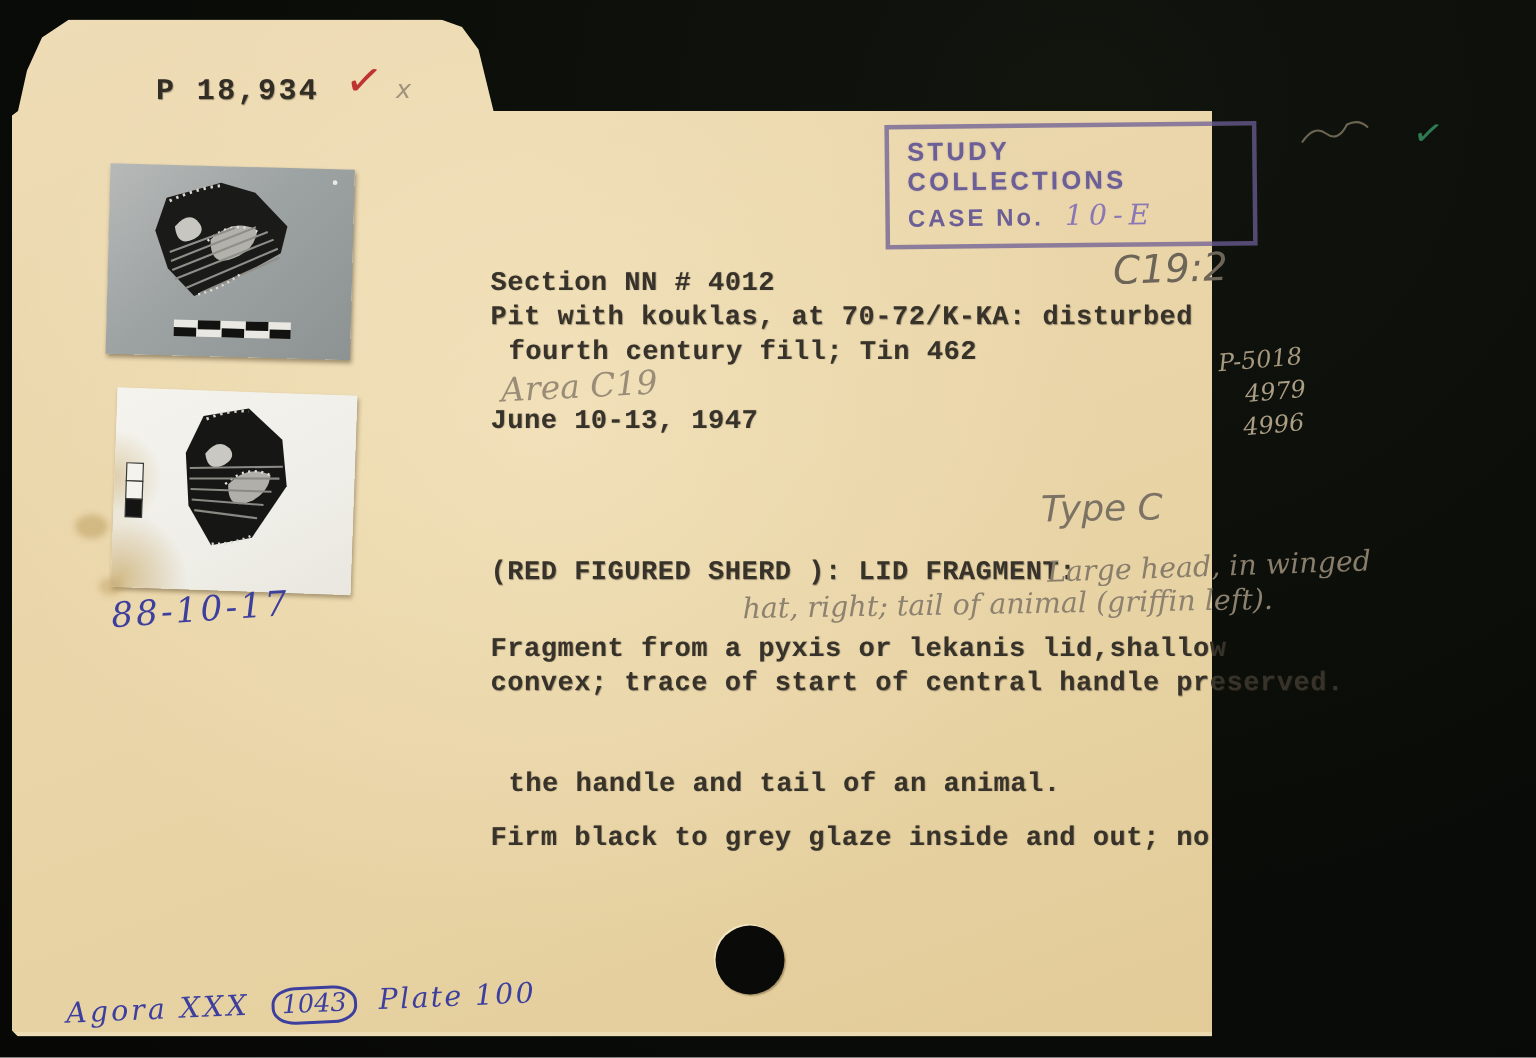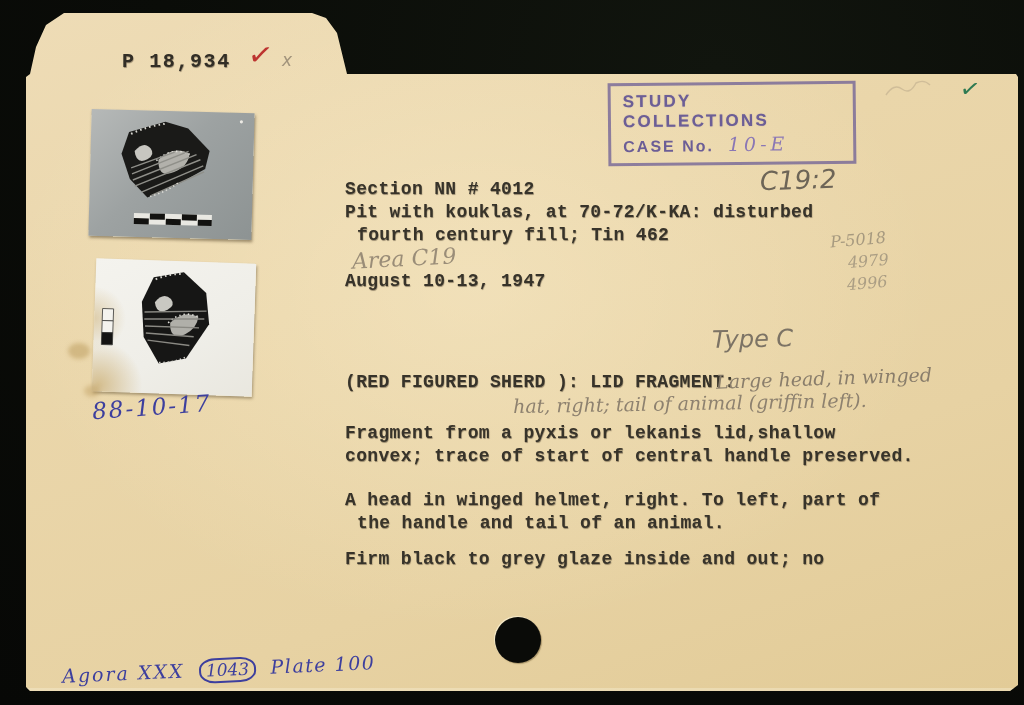--- a/index.html
+++ b/index.html
@@ -3,21 +3,21 @@
 <meta charset="utf-8">
 <style>
   * { margin:0; padding:0; box-sizing:border-box; }
   html,body { width:1024px; height:705px; overflow:hidden; }
   body {
     background: radial-gradient(ellipse at 70% 10%, #11150e 0%, #0a0c08 55%, #070806 100%);
     font-family: "Liberation Sans", sans-serif;
     position:relative;
   }
   .card {
-    position:absolute; left:26px; top:13px; width:992px; height:678px;
+    position:absolute; left:8px; top:13px; width:800px; height:678px;
     background:
       radial-gradient(ellipse at 45% 40%, rgba(255,244,214,0.35) 0%, rgba(255,244,214,0) 60%),
       linear-gradient(160deg, #eedcb6 0%, #ead6aa 38%, #e7d2a3 70%, #e2cb97 100%);
     clip-path: polygon(
       4px 61px, 10px 34px, 20px 12px, 38px 0px,
       286px 0px, 300px 5px, 311px 20px, 321px 61px,
       990px 61px, 992px 64px, 992px 672px, 984px 678px,
       4px 678px, 0px 674px, 0px 64px );
     box-shadow: inset 0 -3px 0 rgba(250,244,222,0.35);
   }
@@ -89,37 +89,36 @@
   <svg class="abs" style="left:856px; top:62px;" width="70" height="30">
     <path d="M4,20 q8,-12 16,-6 t14,-6 q8,-4 14,2" stroke="#b9aa8a" stroke-width="1.4" fill="none" opacity="0.55"></path>
   </svg>
   <div class="abs" style="left:934px; top:62px; font-size:24px; color:#2e7a52; transform:rotate(10deg); font-family:'DejaVu Sans',sans-serif;">✓</div>
 
   <div class="abs typed" style="left:319px; top:166px;">Section NN # 4012</div>
   <div class="abs pencil" style="left:734px; top:152px; font-size:26px; color:#6d6557; transform:rotate(-2deg); font-family:'DejaVu Sans',sans-serif; font-style:italic;">C19:2</div>
   <div class="abs typed" style="left:319px; top:189px;">Pit with kouklas, at 70-72/K-KA: disturbed</div>
   <div class="abs typed" style="left:319px; top:212px;margin-left:12px;">fourth century fill; Tin 462</div>
   <div class="abs pencil" style="left:326px; top:233px; font-size:22px; color:#9a8d78; transform:rotate(-3deg);">Area C19</div>
-  <div class="abs typed" style="left:319px; top:258px;">August 10-13, 1947</div>
+  <div class="abs typed" style="left:319px; top:258px;">June 10-13, 1947</div>
 
   <div class="abs" style="left:806px; top:216px; transform:rotate(-5deg);">
     <div class="pencil" style="font-size:16px; color:#a6997f; line-height:22px;">P-5018</div>
     <div class="pencil" style="font-size:16px; color:#ab9e84; line-height:22px; margin-left:16px;">4979</div>
     <div class="pencil" style="font-size:16px; color:#ab9e84; line-height:22px; margin-left:13px;">4996</div>
   </div>
 
   <div class="abs pencil" style="left:686px; top:312px; font-size:24px; color:#7c7365; font-family:'DejaVu Sans',sans-serif; font-style:italic; transform:rotate(-1deg);">Type C</div>
 
   <div class="abs typed" style="left:319px; top:359px;">(RED FIGURED SHERD ): LID FRAGMENT:</div>
   <div class="abs pencil" style="left:690px; top:354px; font-size:19px; color:#897d6b; transform:rotate(-2deg);">Large head, in winged</div>
   <div class="abs pencil" style="left:487px; top:379px; font-size:19px; color:#8d816f; transform:rotate(-1deg);">hat, right; tail of animal (griffin left).</div>
 
   <div class="abs typed" style="left:319px; top:410px;">Fragment from a pyxis or lekanis lid,shallow</div>
   <div class="abs typed" style="left:319px; top:433px;">convex; trace of start of central handle preserved.</div>
-  <div class="abs typed" style="left:319px; top:477px;">A head in winged helmet, right. To left, part of</div>
   <div class="abs typed" style="left:319px; top:500px;margin-left:12px;">the handle and tail of an animal.</div>
   <div class="abs typed" style="left:319px; top:536px;">Firm black to grey glaze inside and out; no</div>
 
   <div class="photo photo1">
     <svg width="163" height="127" viewBox="0 0 163 127">
       <circle cx="150" cy="9" r="1.6" fill="#eceae4"></circle>
       <path d="M38,22 L74,11 L97,17 L119,39 L115,57 L88,73 L58,87 L40,69 L31,44 Z" fill="#1a1a18"></path>
       <path d="M40,24 Q58,15 74,13" stroke="#d8d7d1" stroke-width="2" fill="none" stroke-dasharray="1.6 3.2"></path>
       <path d="M44,41 q9,-11 16,-3 q5,6 -3,11 q-11,6 -13,-8 z" fill="#c7c6c0"></path>
       <path d="M68,49 q15,-15 31,-7 q-1,13 -15,19 q-16,7 -16,-12 z" fill="#b2b1ab"></path>

